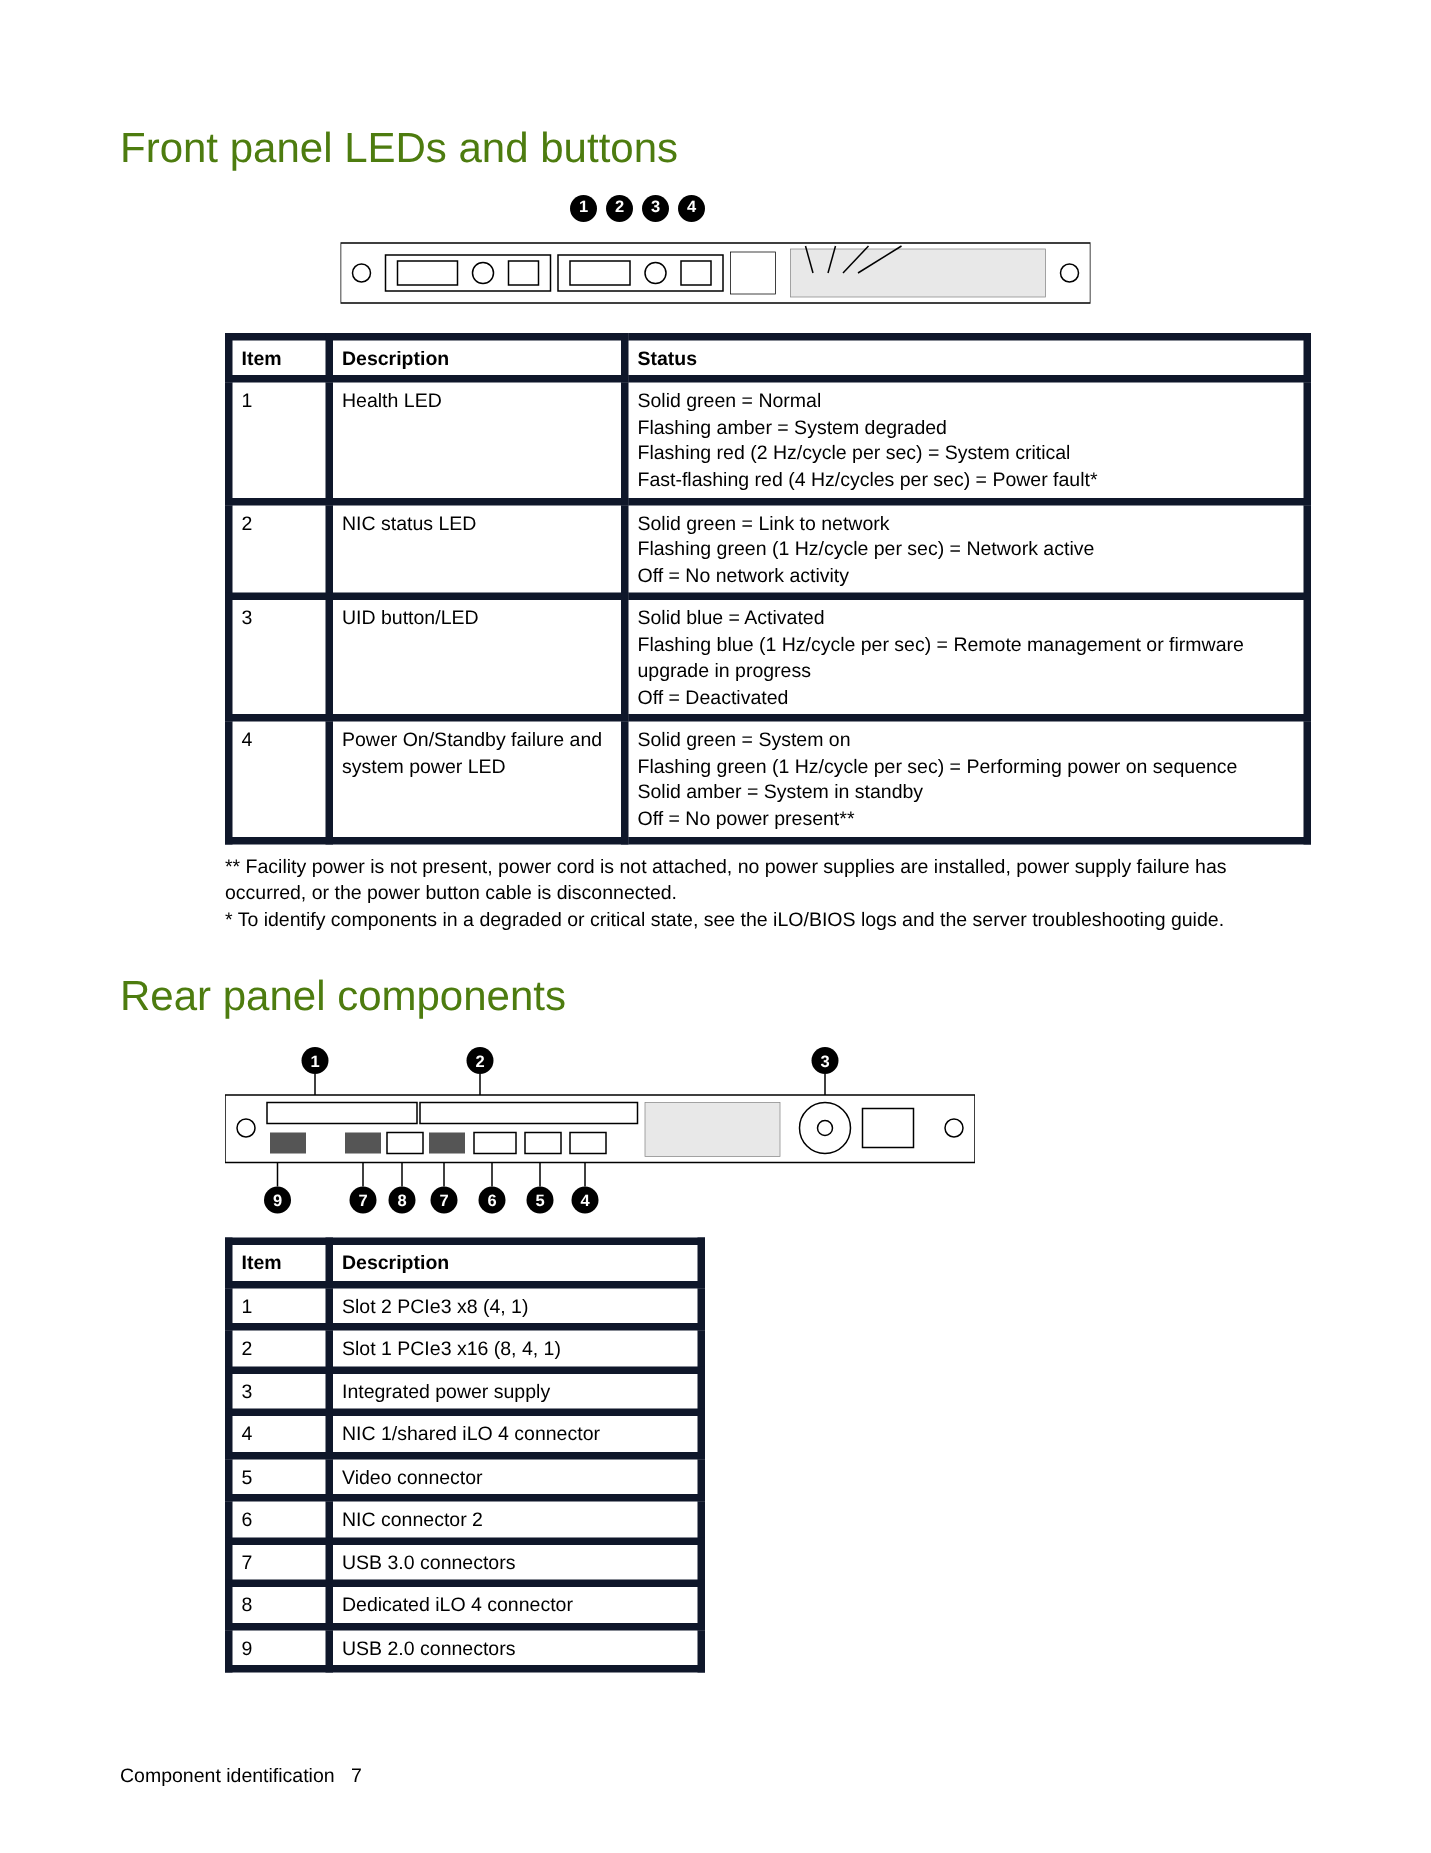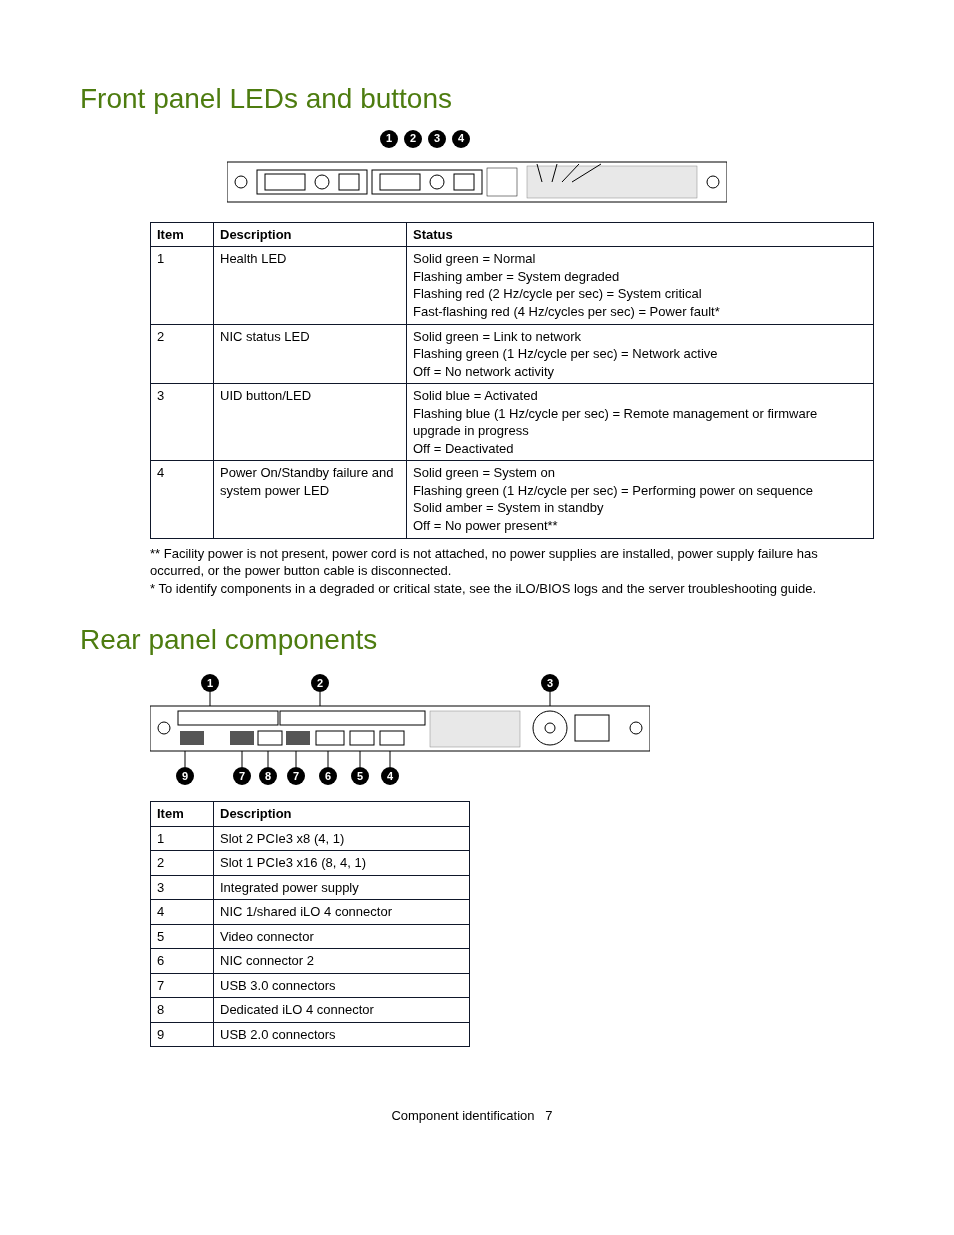--- a/index.html
+++ b/index.html
@@ -29,38 +29,38 @@
   .callout {
     display:inline-flex; align-items:center; justify-content:center;
     width:18px; height:18px; border-radius:50%;
     background:#000; color:#fff; font-size:11px; font-weight:bold;
   }
   table {
     border-collapse: collapse;
     margin: 6px 0 6px 70px;
   }
   th, td {
-    border: 1px solid #0f172a;
+    border: 5px solid #0f172a;
     padding: 3px 6px;
     text-align: left;
     vertical-align: top;
     font-size: 13px;
   }
   th { font-weight: bold; }
   .t1 { width: calc(100% - 70px); }
   .t1 .c1 { width: 50px; }
   .t1 .c2 { width: 180px; }
   .t2 { width: 320px; }
   .t2 .c1 { width: 50px; }
   .notes {
     margin: 4px 0 24px 70px;
     font-size: 13px;
   }
   .footer {
-    text-align: center;
+    text-align: left;
     font-size: 13px;
     margin-top: 60px;
     padding-right: 10px;
   }
   .status-line { display:block; }
 </style>
 </head>
 <body>
 
 <h1>Front panel LEDs and buttons</h1>

